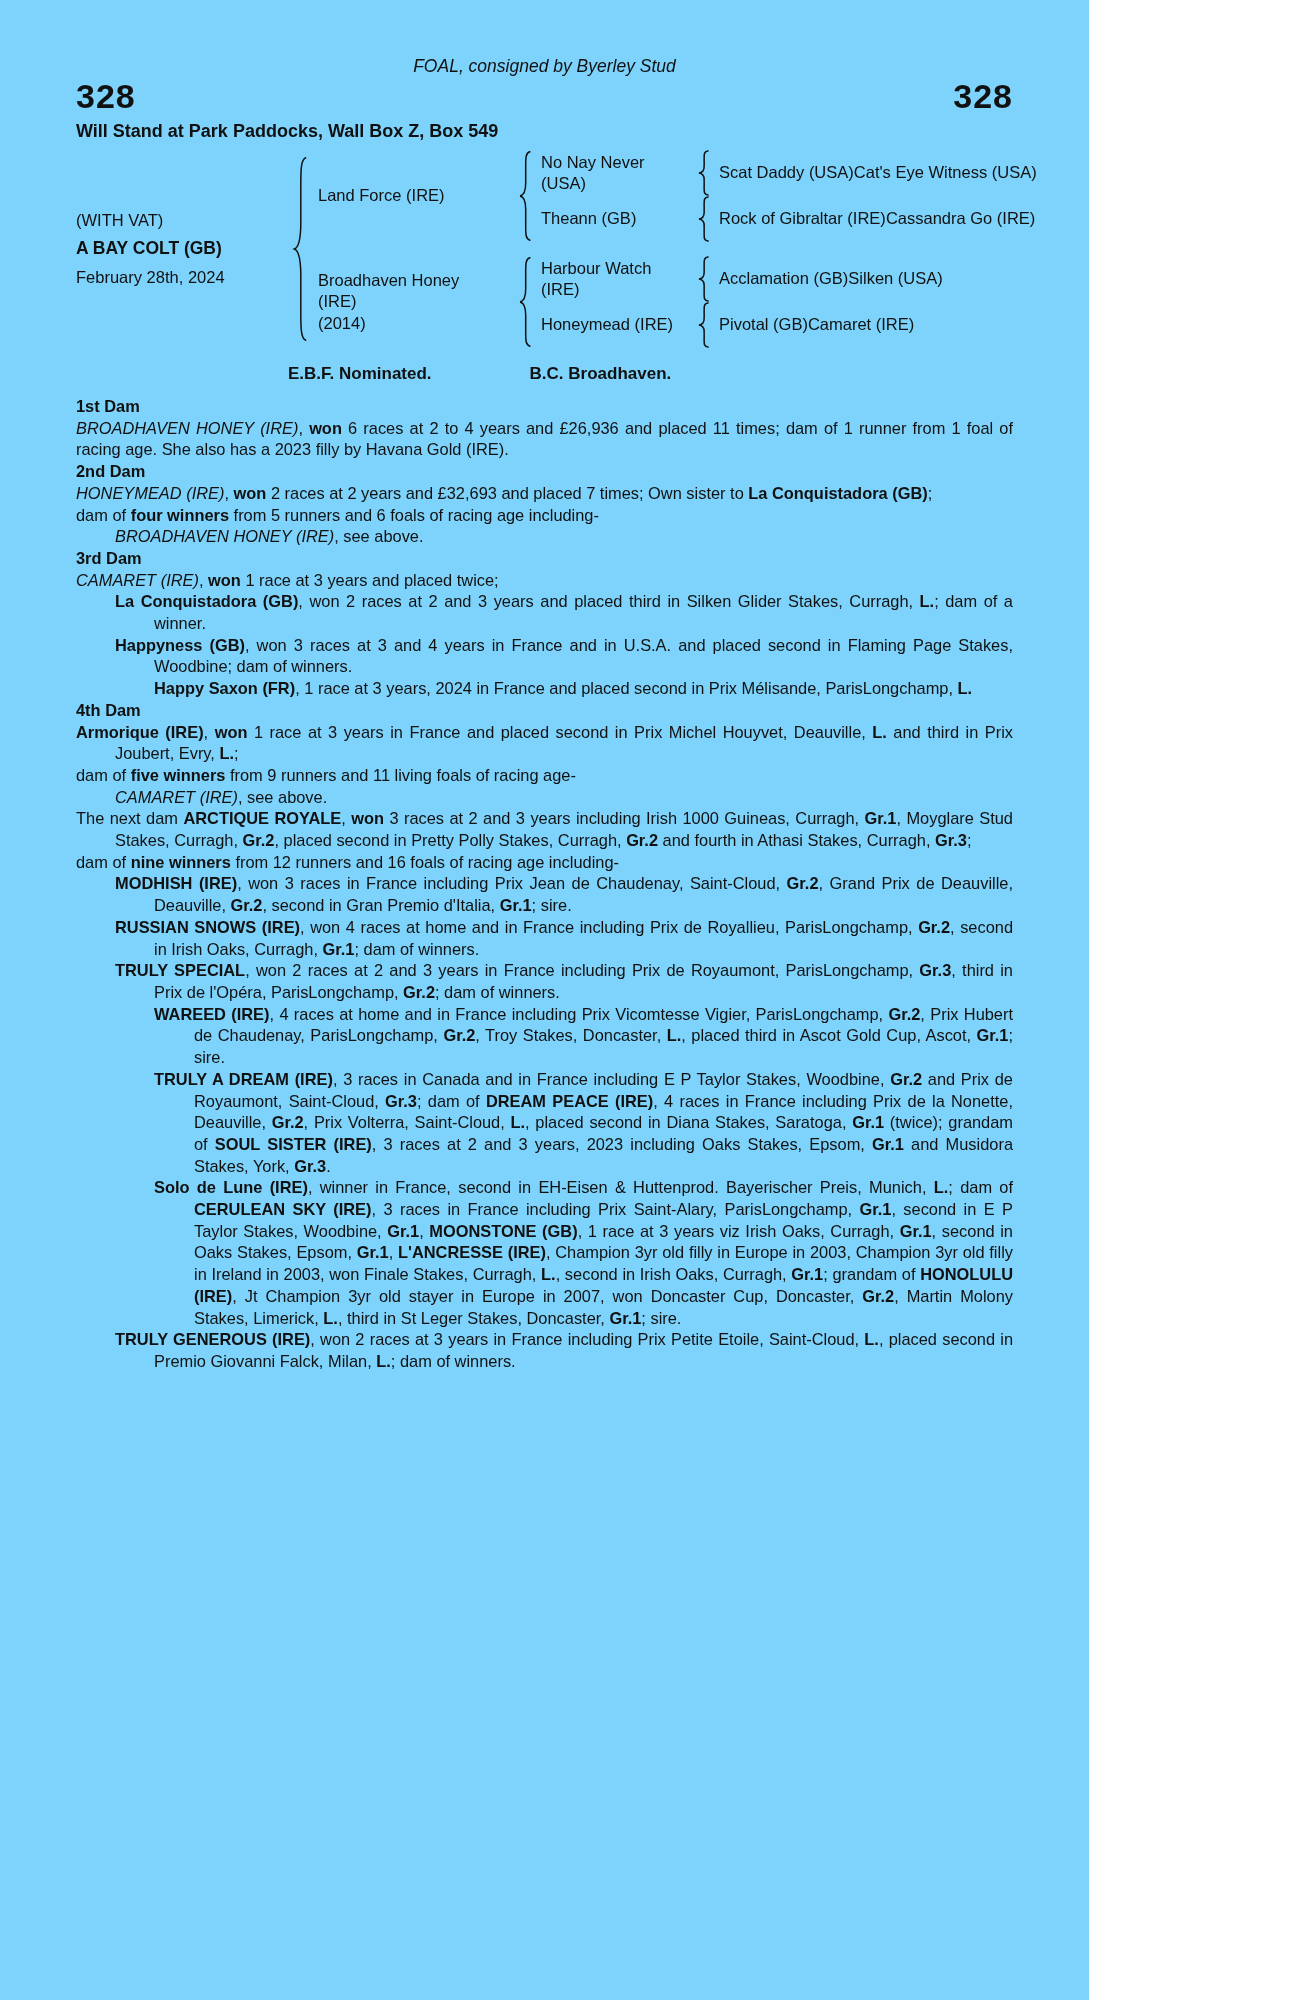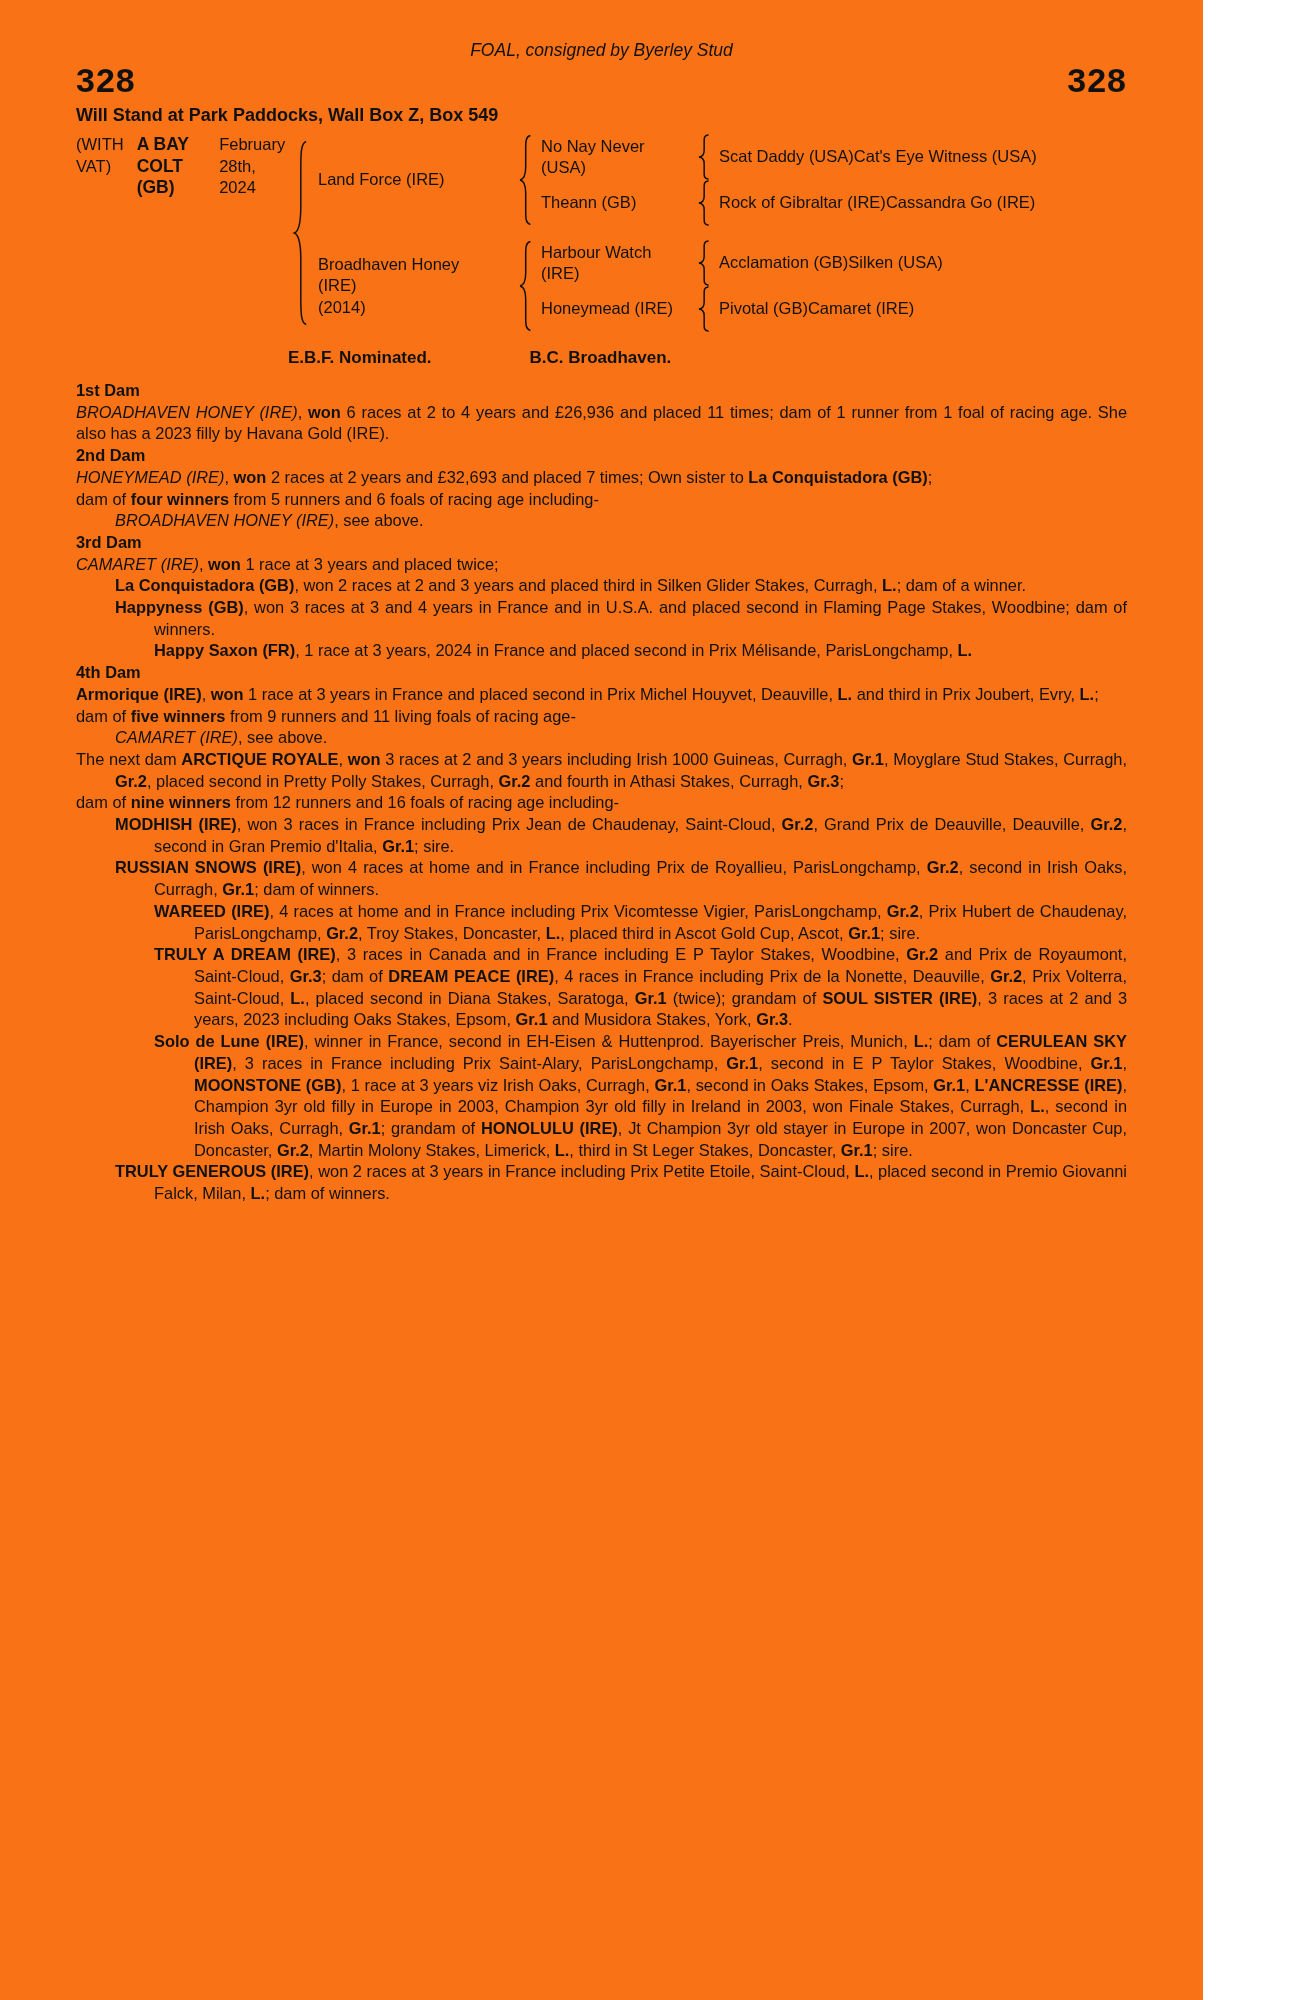--- a/index.html
+++ b/index.html
@@ -2,30 +2,30 @@
 <html><head>
 <meta charset="utf-8">
 <style>
   html,body{margin:0;padding:0;}
   body{
     width:1315px;height:2000px;background:#ffffff;color:#111111;
     font-family:"Liberation Sans", sans-serif;
     -webkit-font-smoothing:antialiased;
   }
   *{box-sizing:border-box;}
-  .sheet{width:1203px;height:2000px;padding:40px 76px 40px 76px;background:#f97316;}
+  .sheet{width:1089px;height:2000px;padding:56px 76px 40px 76px;background:#7dd3fc;}
 
   .consignor{text-align:center;font-style:italic;font-size:17.5px;line-height:20px;}
   .lotrow{display:flex;justify-content:space-between;align-items:flex-start;margin-top:0;height:42px;}
   .lotnum{font-size:34px;font-weight:bold;line-height:40px;letter-spacing:1px;}
   .standline{font-size:18px;font-weight:bold;margin-top:2px;line-height:22px;}
 
   
   .ped{display:flex;margin-top:8px;font-size:16.5px;line-height:21.5px;}
-  .ped-info{width:214px;display:flex;flex-direction:row;justify-content:center;gap:13px;flex:none;}
+  .ped-info{width:214px;display:flex;flex-direction:column;justify-content:center;gap:7px;flex:none;}
   .ped-info .colt{font-weight:bold;font-size:17.5px;}
   .ped-tree{display:flex;flex-direction:column;row-gap:14px;}
   .half{display:flex;align-items:center;}
   .pcell{width:152px;margin-right:44px;flex:none;align-self:center;}
   .gpcol{display:flex;flex-direction:column;}
   .gprow{display:flex;align-items:center;min-height:46px;}
   .gpname{width:138px;margin-right:14px;flex:none;align-self:center;}
   .ggpcol{display:flex;flex-direction:row;justify-content:center;}
   .ggp{line-height:21.5px;white-space:nowrap;}
 
@@ -161,19 +161,20 @@
       <p class="blk ind-1"><span class="rs-b">Happyness (GB)</span><span>, won 3 races at 3 and 4 years in France and in U.S.A. and placed second in Flaming Page Stakes, Woodbine; dam of winners.</span></p>
       <p class="blk ind-2"><span class="rs-b">Happy Saxon (FR)</span><span>, 1 race at 3 years, 2024 in France and placed second in Prix Mélisande, ParisLongchamp, </span><span class="rs-b">L.</span></p>
       <p class="blk head mt"><span class="rs-b">4th Dam</span></p>
       <p class="blk ind-h0"><span class="rs-b">Armorique (IRE)</span><span>, </span><span class="rs-b">won</span><span> 1 race at 3 years in France and placed second in Prix Michel Houyvet, Deauville, </span><span class="rs-b">L.</span><span> and third in Prix Joubert, Evry, </span><span class="rs-b">L.</span><span>;</span></p>
       <p class="blk ind-h0"><span>dam of </span><span class="rs-b">five winners</span><span> from 9 runners and 11 living foals of racing age-</span></p>
       <p class="blk ind-1"><span class="rs-i">CAMARET (IRE)</span><span>, see above.</span></p>
       <p class="blk ind-h0 mt"><span>The next dam </span><span class="rs-b">ARCTIQUE ROYALE</span><span>, </span><span class="rs-b">won</span><span> 3 races at 2 and 3 years including Irish 1000 Guineas, Curragh, </span><span class="rs-b">Gr.1</span><span>, Moyglare Stud Stakes, Curragh, </span><span class="rs-b">Gr.2</span><span>, placed second in Pretty Polly Stakes, Curragh, </span><span class="rs-b">Gr.2</span><span> and fourth in Athasi Stakes, Curragh, </span><span class="rs-b">Gr.3</span><span>;</span></p>
       <p class="blk ind-h0"><span>dam of </span><span class="rs-b">nine winners</span><span> from 12 runners and 16 foals of racing age including-</span></p>
       <p class="blk ind-1"><span class="rs-b">MODHISH (IRE)</span><span>, won 3 races in France including Prix Jean de Chaudenay, Saint-Cloud, </span><span class="rs-b">Gr.2</span><span>, Grand Prix de Deauville, Deauville, </span><span class="rs-b">Gr.2</span><span>, second in Gran Premio d'Italia, </span><span class="rs-b">Gr.1</span><span>; sire.</span></p>
       <p class="blk ind-1"><span class="rs-b">RUSSIAN SNOWS (IRE)</span><span>, won 4 races at home and in France including Prix de Royallieu, ParisLongchamp, </span><span class="rs-b">Gr.2</span><span>, second in Irish Oaks, Curragh, </span><span class="rs-b">Gr.1</span><span>; dam of winners.</span></p>
+      <p class="blk ind-1"><span class="rs-b">TRULY SPECIAL</span><span>, won 2 races at 2 and 3 years in France including Prix de Royaumont, ParisLongchamp, </span><span class="rs-b">Gr.3</span><span>, third in Prix de l'Opéra, ParisLongchamp, </span><span class="rs-b">Gr.2</span><span>; dam of winners.</span></p>
       <p class="blk ind-2"><span class="rs-b">WAREED (IRE)</span><span>, 4 races at home and in France including Prix Vicomtesse Vigier, ParisLongchamp, </span><span class="rs-b">Gr.2</span><span>, Prix Hubert de Chaudenay, ParisLongchamp, </span><span class="rs-b">Gr.2</span><span>, Troy Stakes, Doncaster, </span><span class="rs-b">L.</span><span>, placed third in Ascot Gold Cup, Ascot, </span><span class="rs-b">Gr.1</span><span>; sire.</span></p>
       <p class="blk ind-2"><span class="rs-b">TRULY A DREAM (IRE)</span><span>, 3 races in Canada and in France including E P Taylor Stakes, Woodbine, </span><span class="rs-b">Gr.2</span><span> and Prix de Royaumont, Saint-Cloud, </span><span class="rs-b">Gr.3</span><span>; dam of </span><span class="rs-b">DREAM PEACE (IRE)</span><span>, 4 races in France including Prix de la Nonette, Deauville, </span><span class="rs-b">Gr.2</span><span>, Prix Volterra, Saint-Cloud, </span><span class="rs-b">L.</span><span>, placed second in Diana Stakes, Saratoga, </span><span class="rs-b">Gr.1</span><span> (twice); grandam of </span><span class="rs-b">SOUL SISTER (IRE)</span><span>, 3 races at 2 and 3 years, 2023 including Oaks Stakes, Epsom, </span><span class="rs-b">Gr.1</span><span> and Musidora Stakes, York, </span><span class="rs-b">Gr.3</span><span>.</span></p>
       <p class="blk ind-2"><span class="rs-b">Solo de Lune (IRE)</span><span>, winner in France, second in EH-Eisen &amp; Huttenprod. Bayerischer Preis, Munich, </span><span class="rs-b">L.</span><span>; dam of </span><span class="rs-b">CERULEAN SKY (IRE)</span><span>, 3 races in France including Prix Saint-Alary, ParisLongchamp, </span><span class="rs-b">Gr.1</span><span>, second in E P Taylor Stakes, Woodbine, </span><span class="rs-b">Gr.1</span><span>, </span><span class="rs-b">MOONSTONE (GB)</span><span>, 1 race at 3 years viz Irish Oaks, Curragh, </span><span class="rs-b">Gr.1</span><span>, second in Oaks Stakes, Epsom, </span><span class="rs-b">Gr.1</span><span>, </span><span class="rs-b">L'ANCRESSE (IRE)</span><span>, Champion 3yr old filly in Europe in 2003, Champion 3yr old filly in Ireland in 2003, won Finale Stakes, Curragh, </span><span class="rs-b">L.</span><span>, second in Irish Oaks, Curragh, </span><span class="rs-b">Gr.1</span><span>; grandam of </span><span class="rs-b">HONOLULU (IRE)</span><span>, Jt Champion 3yr old stayer in Europe in 2007, won Doncaster Cup, Doncaster, </span><span class="rs-b">Gr.2</span><span>, Martin Molony Stakes, Limerick, </span><span class="rs-b">L.</span><span>, third in St Leger Stakes, Doncaster, </span><span class="rs-b">Gr.1</span><span>; sire.</span></p>
       <p class="blk ind-1"><span class="rs-b">TRULY GENEROUS (IRE)</span><span>, won 2 races at 3 years in France including Prix Petite Etoile, Saint-Cloud, </span><span class="rs-b">L.</span><span>, placed second in Premio Giovanni Falck, Milan, </span><span class="rs-b">L.</span><span>; dam of winners.</span></p>
     </div>
 
 </div>
 
 </body></html>

